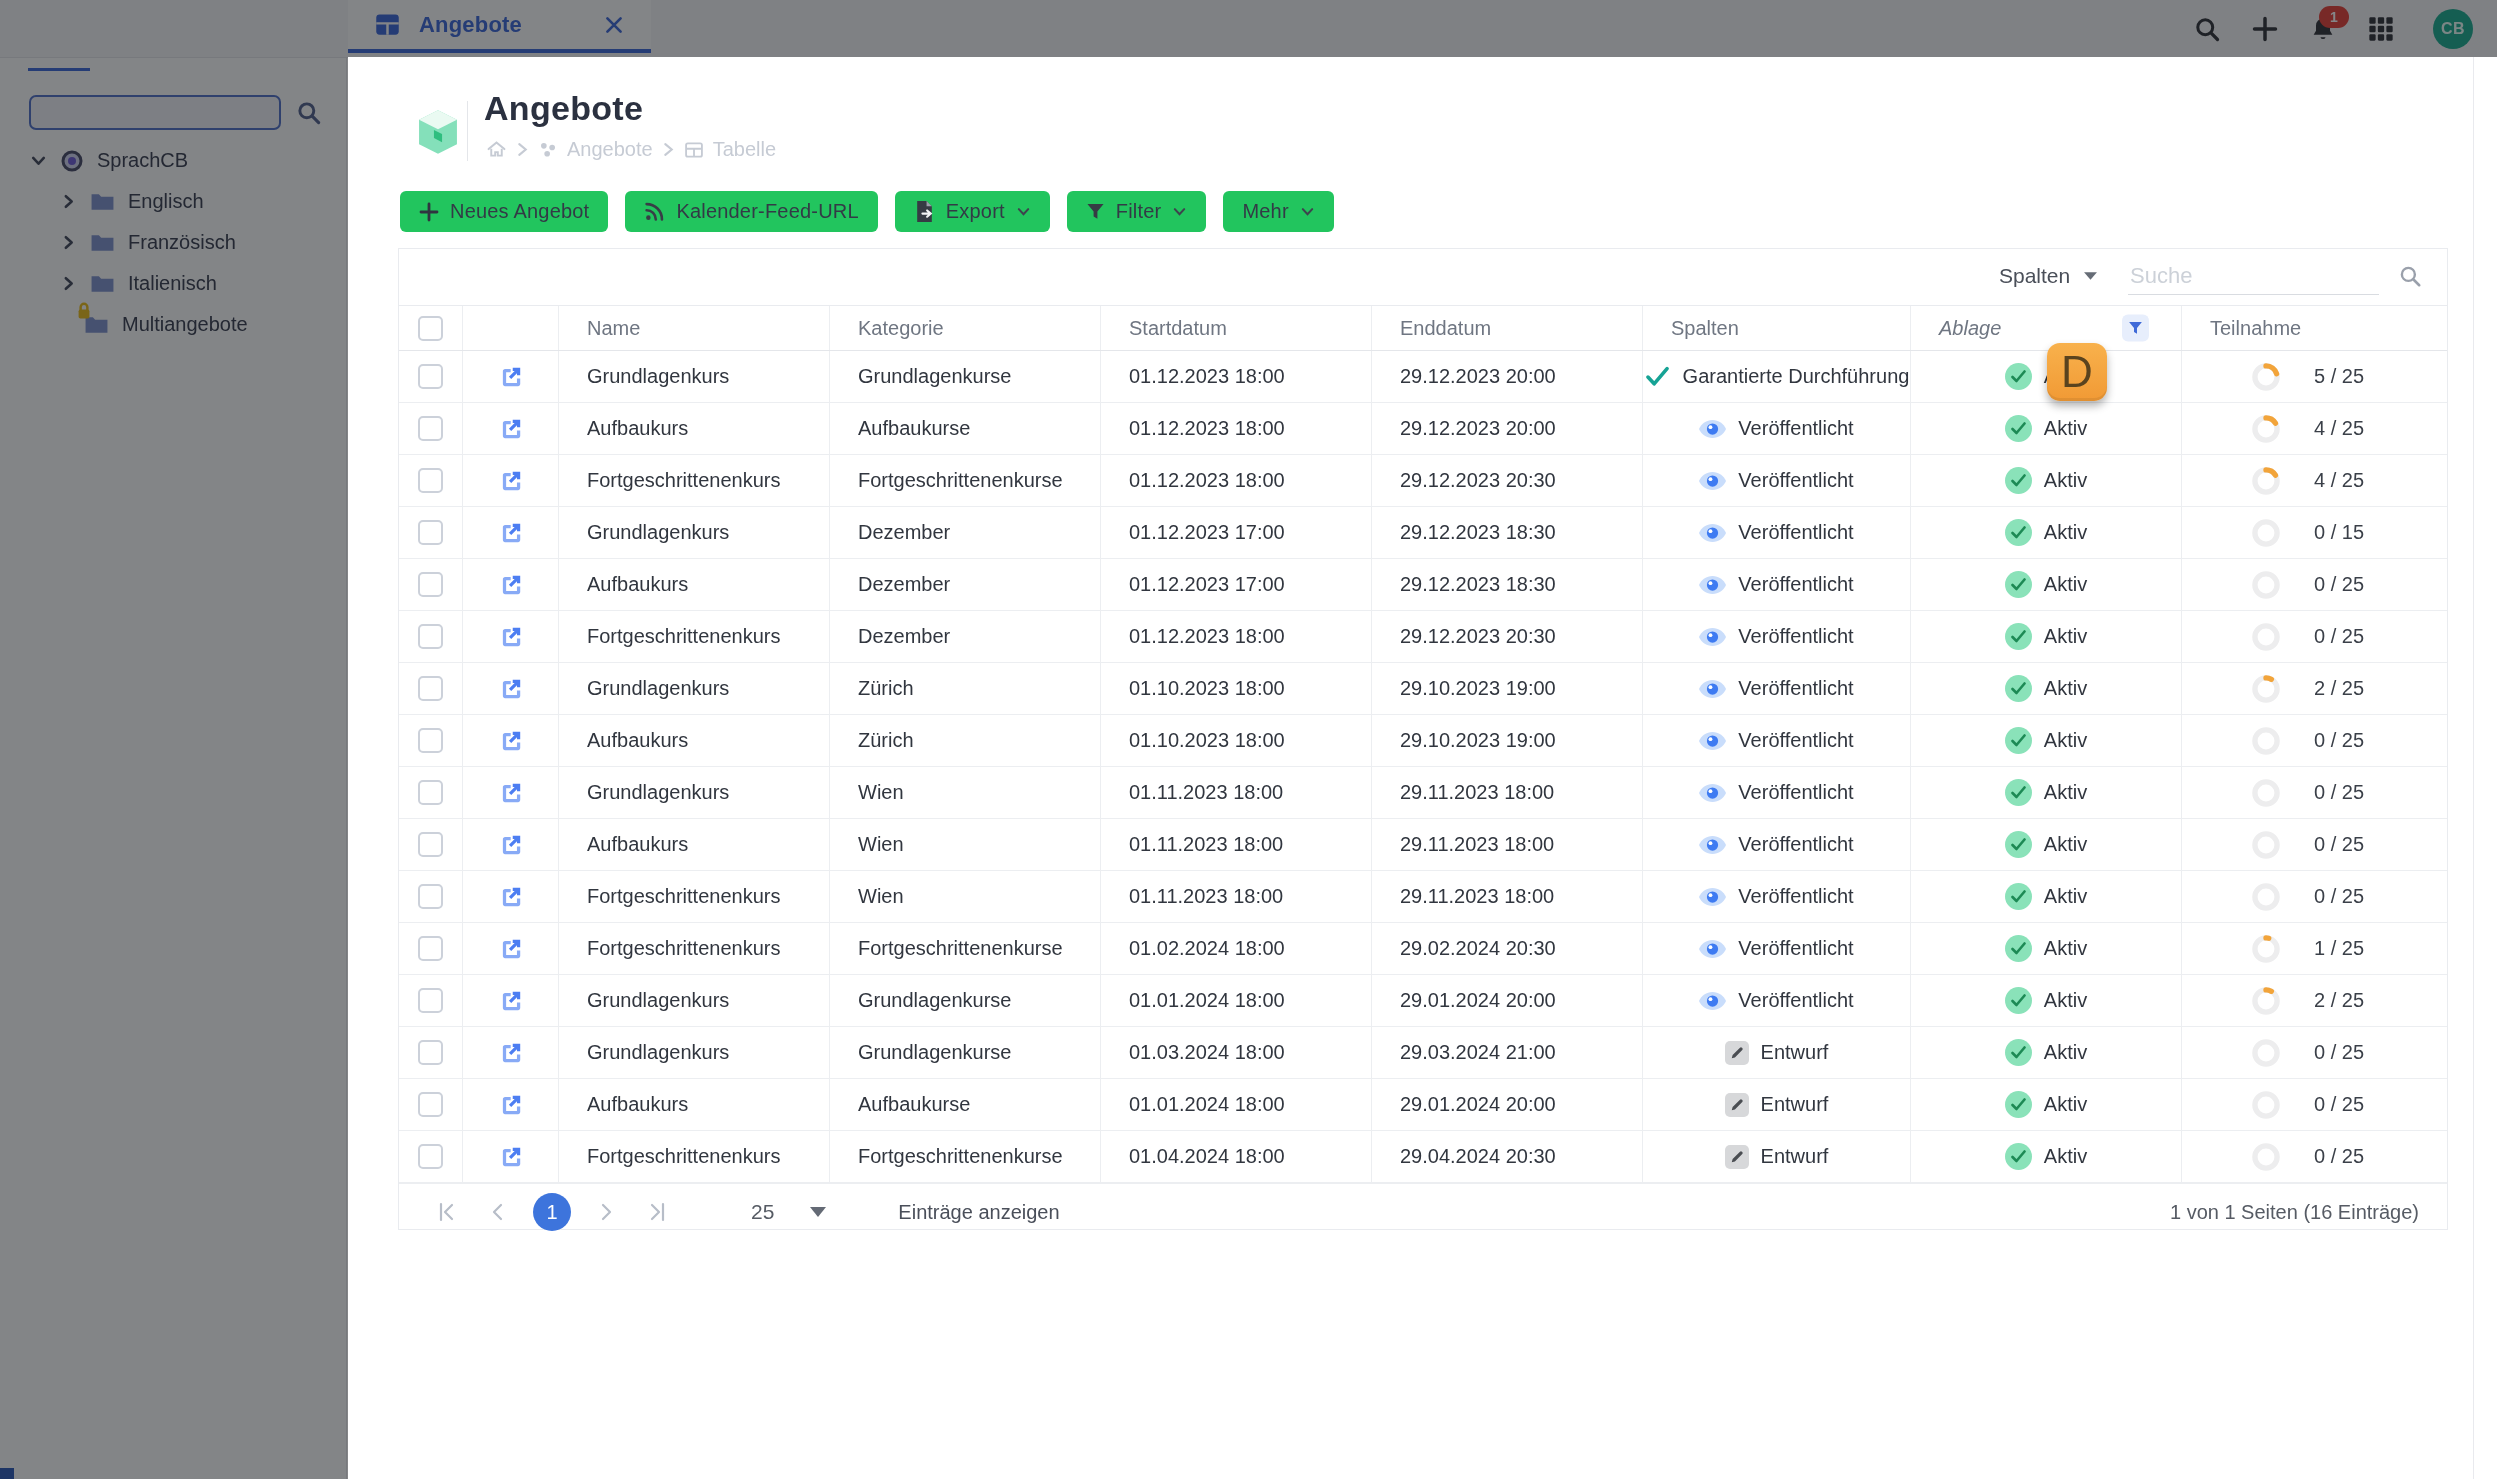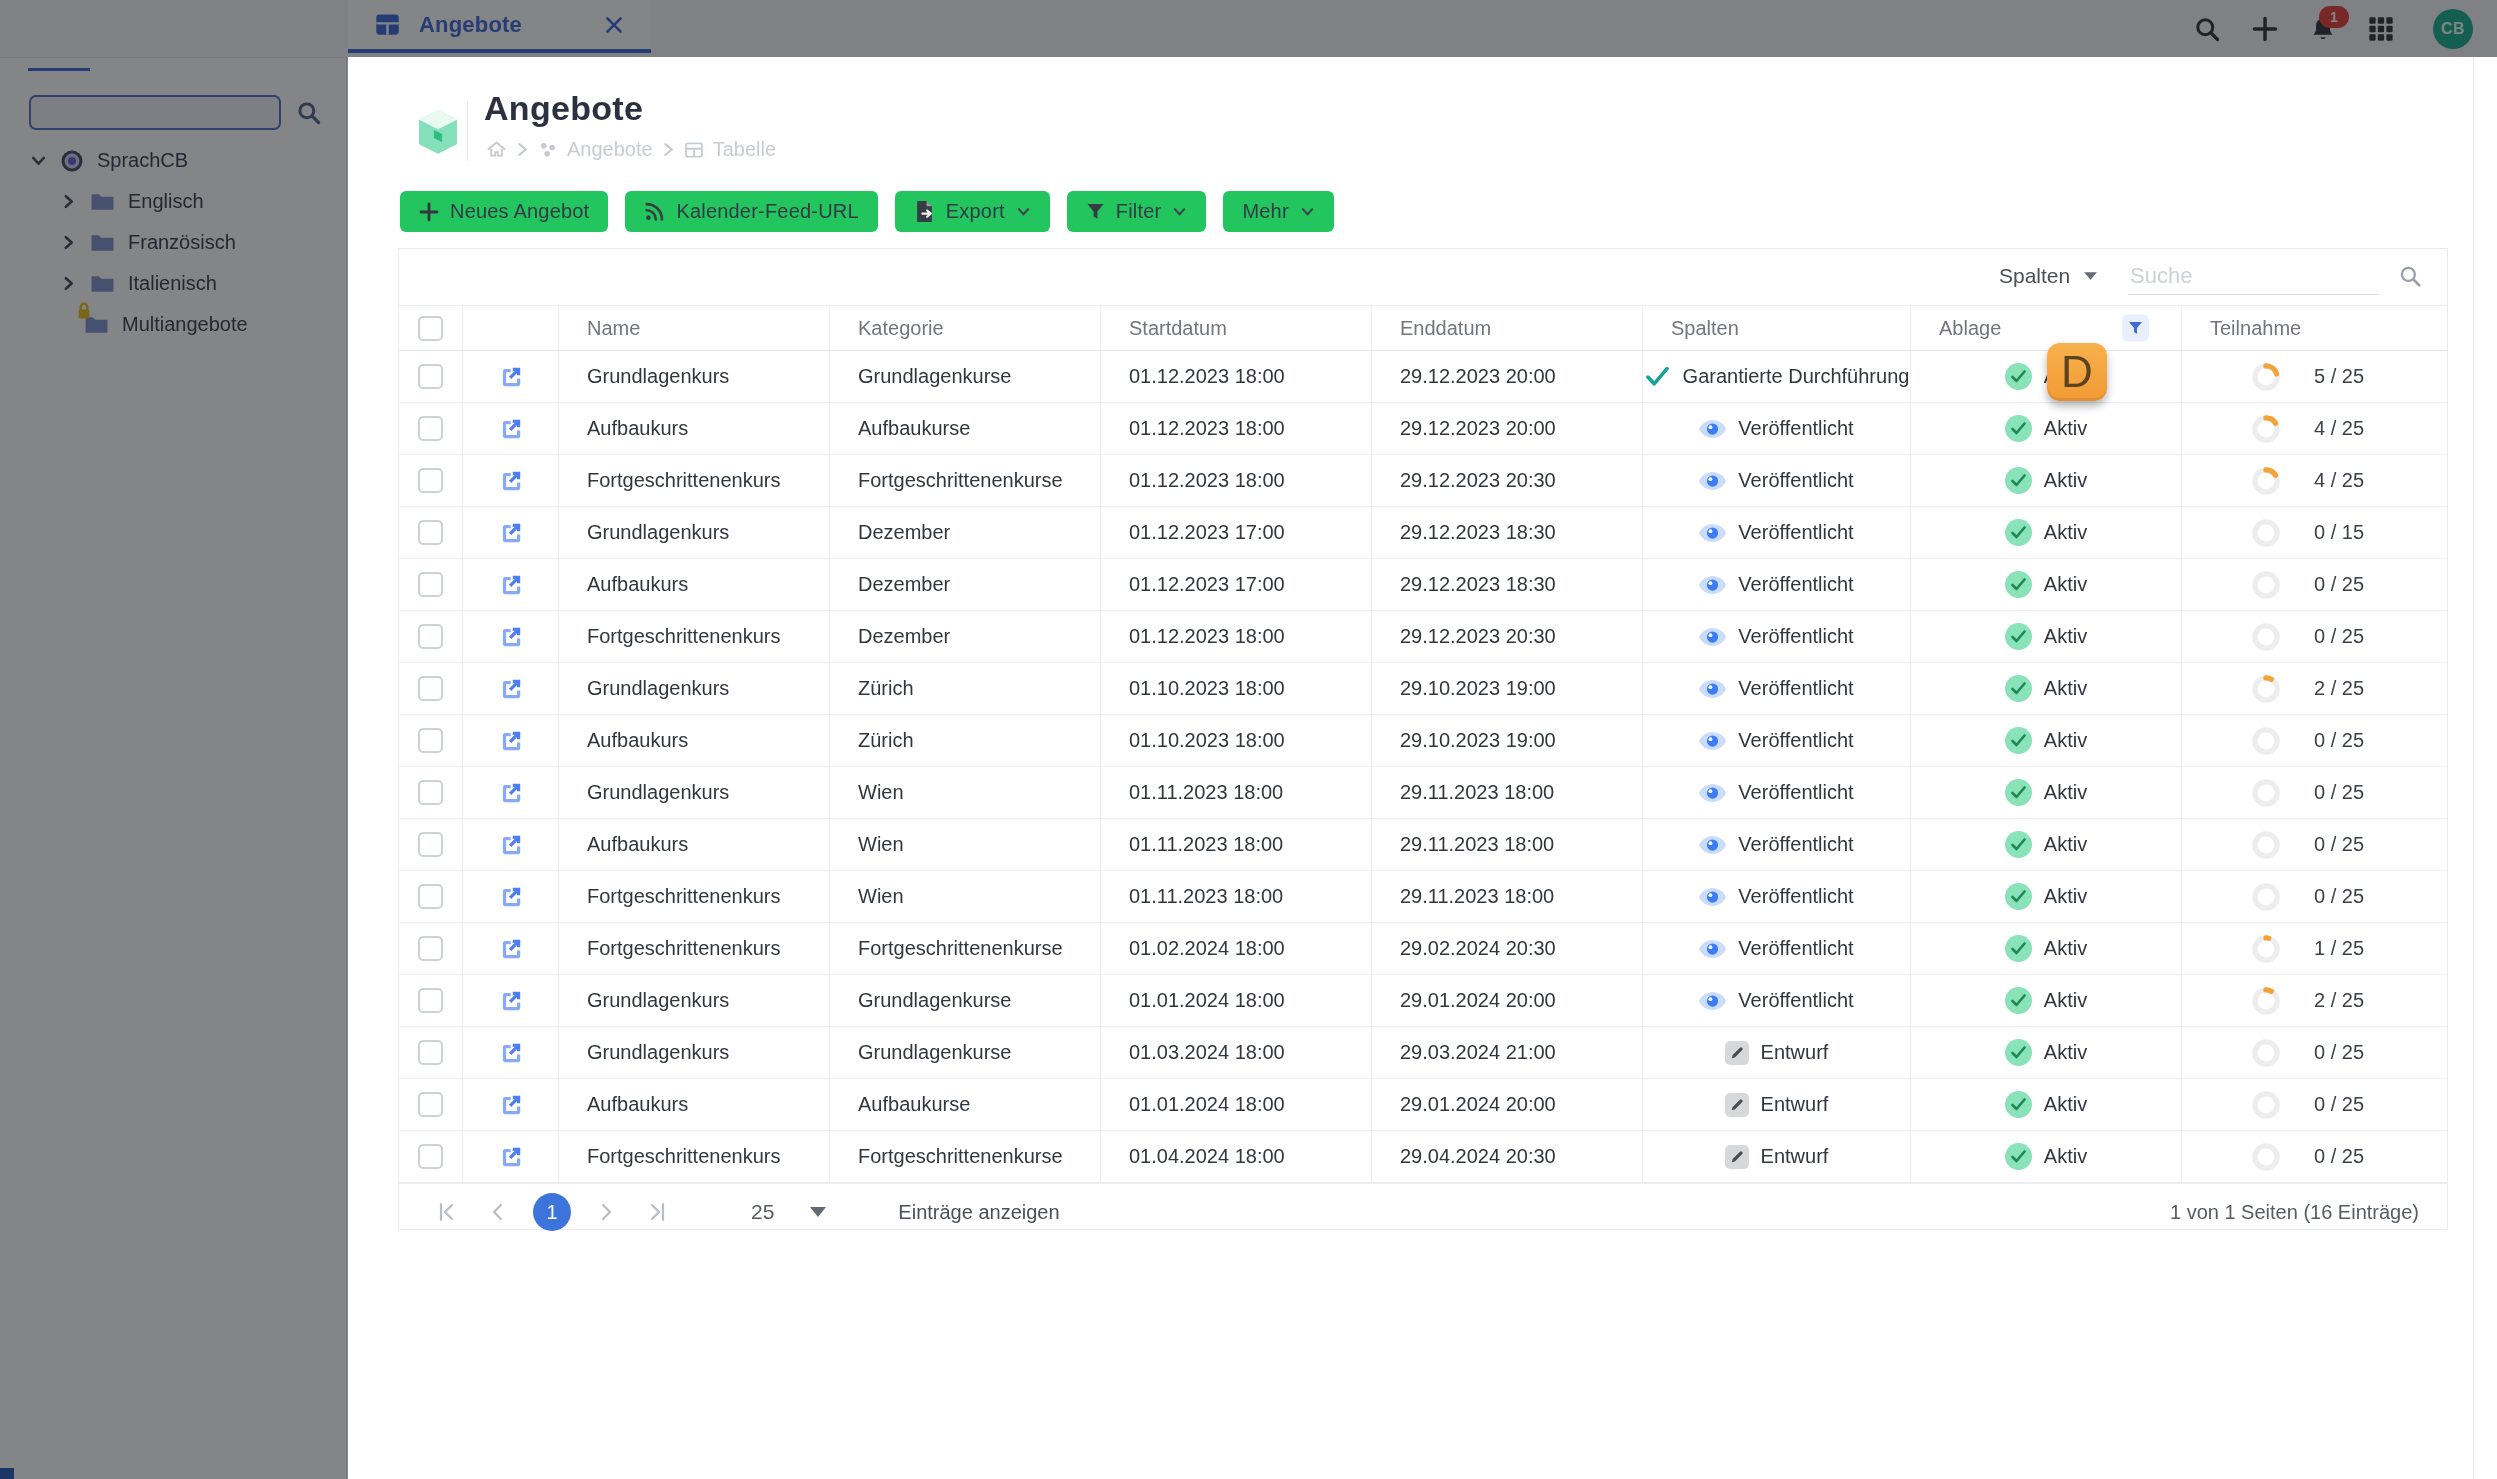--- a/index.html
+++ b/index.html
@@ -60,21 +60,21 @@
            font-size:22px;color:#4a4f59;outline:none;background:transparent;padding:0 2px;box-sizing:border-box;font-family:inherit;}
   .tsearch::placeholder{color:#ccd1d8;}
   .tsearch-ic{position:absolute;left:1998px;top:14px;cursor:pointer;}
   .tgrid{display:grid;grid-template-columns:64px 96px 271px 271px 271px 271px 268px 271px 268px;align-items:center;}
   .thead{height:44px;border-bottom:1px solid #e4e6ea;flex:none;}
   .thead .cell{font-size:20px;color:#6f7682;}
   .cell{height:100%;display:flex;align-items:center;border-right:1px solid #eceef1;box-sizing:border-box;}
   .cell:last-child{border-right:none;}
   .c-pad{padding-left:28px;}
   .c-center{justify-content:center;}
-  .c-ablage-h{position:relative;}
+  .c-ablage-h{position:relative;font-style:italic;}
   .filter-chip{position:absolute;right:32px;top:50%;transform:translateY(-50%);width:27px;height:27px;border-radius:6px;
                background:#e7eefc;display:flex;align-items:center;justify-content:center;cursor:pointer;}
   .tbody{flex:none;}
   .trow{height:51px;border-bottom:1px solid #eceef1;}
   .trow .cell{font-size:20px;color:#31363f;}
   .checkbox{width:21px;height:21px;border:2px solid #ccd1da;border-radius:5px;background:#fff;cursor:pointer;}
   .open-btn{display:flex;cursor:pointer;}
   .c-status{gap:12px;}
   .st-ic{display:none;align-items:center;}
   .status-guaranteed .st-guaranteed{display:flex;}

